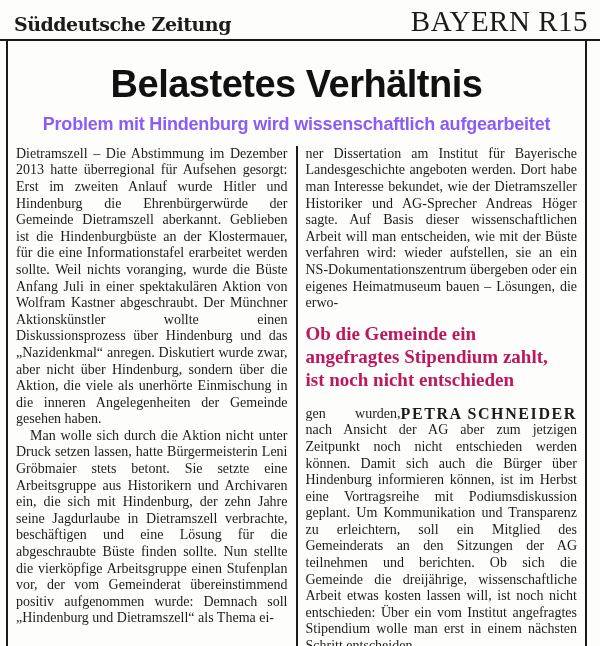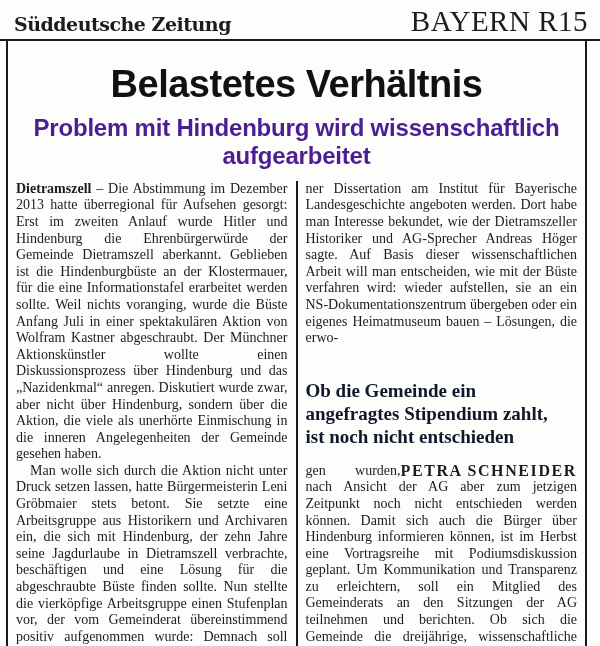--- a/index.html
+++ b/index.html
@@ -67,24 +67,24 @@
     font-size: 38px;
     line-height: 1.1;
     text-align: center;
     letter-spacing: -0.5px;
     color: #111;
     margin: 2px 0 0 0;
   }
   .subheadline {
     font-family: "Liberation Sans", sans-serif;
     font-weight: bold;
-    font-size: 24px;
+    font-size: 18px;
     text-align: center;
     letter-spacing: -0.2px;
-    color: #4c1d95;
+    color: #8b5cf6;
     margin: 8px 0 0 0;
   }
   
   .body-cols {
     display: flex;
     margin-top: 11px;
     align-items: stretch;
   }
   .col {
     flex: 1 1 0;
@@ -98,29 +98,29 @@
   .body-par {
     font-family: "Liberation Serif", serif;
     font-size: 14px;
     line-height: 16.6px;
     text-align: justify;
     margin: 0;
     hyphens: auto;
     -webkit-hyphens: auto;
   }
   .body-par.indent { text-indent: 14px; }
-  .dateline { font-weight: bold; }
+  .dateline { font-weight: normal; }
   .pull-quote {
     font-family: "Liberation Serif", serif;
     font-weight: bold;
     font-size: 19px;
     line-height: 23px;
     white-space: pre-line;
-    margin: 32px 0 15px 0;
-    color: #0f172a;
+    margin: 10px 0 15px 0;
+    color: #be185d;
   }
   .byline {
     float: right;
     font-family: "Liberation Serif", serif;
     font-weight: bold;
     font-size: 16px;
     letter-spacing: 1.6px;
     line-height: 16.6px;
   }
 </style>

